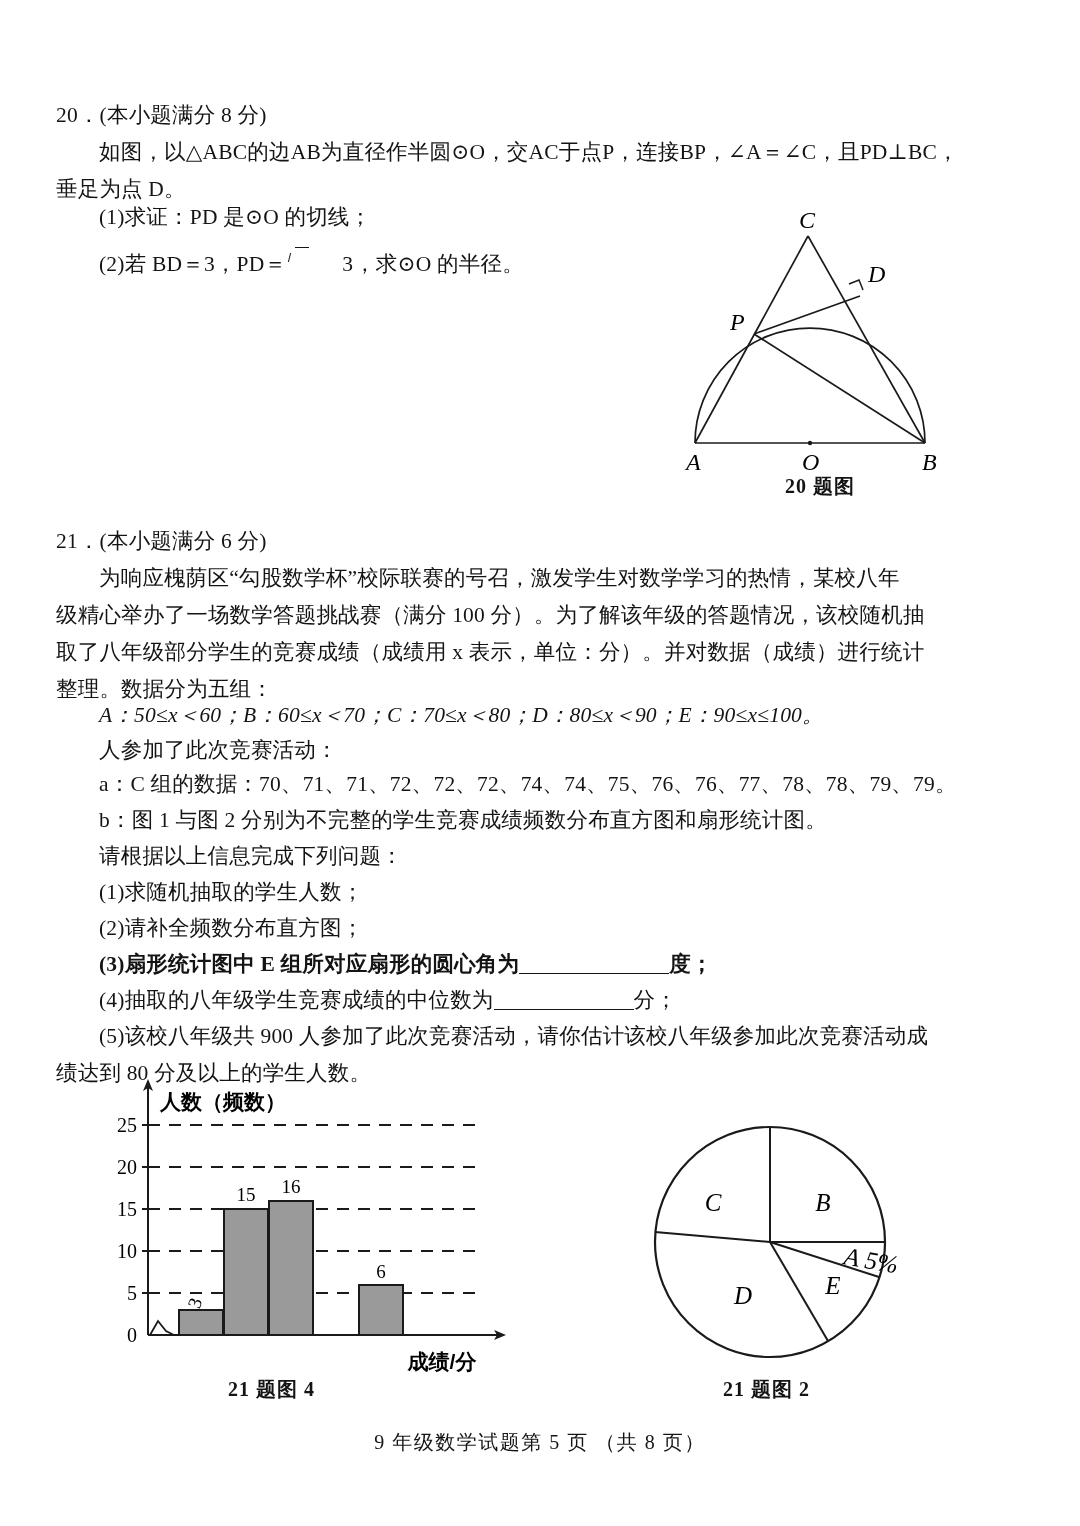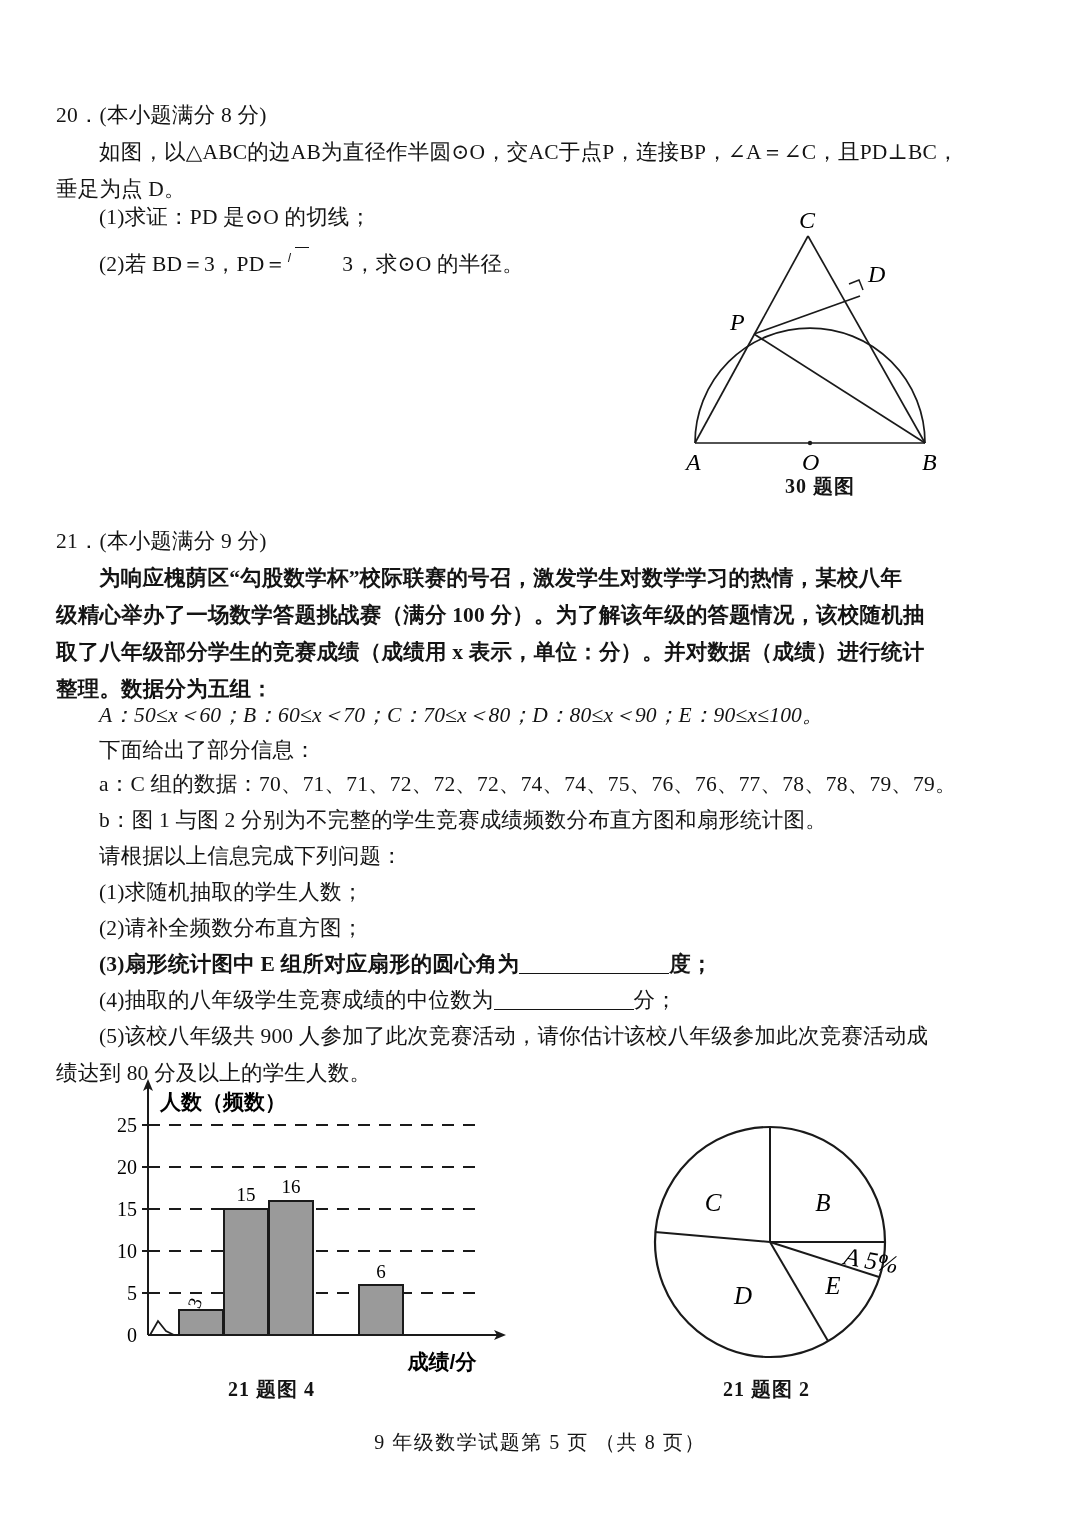--- a/index.html
+++ b/index.html
@@ -142,41 +142,41 @@
       <circle cx="160" cy="237" r="2.2" fill="#1a1a1a"></circle>
 
       <text class="glabel" x="36" y="264">A</text>
       <text class="glabel" x="272" y="264">B</text>
       <text class="glabel" x="149" y="22">C</text>
       <text class="glabel" x="218" y="76">D</text>
       <text class="glabel" x="152" y="264">O</text>
       <text class="glabel" x="80" y="124">P</text>
     </svg>
   </div>
-  <div class="caption" style="left:785px; top:452px;">30 题图</div>
+  <div class="caption" style="left:785px; top:452px;">20 题图</div>
 
   <div class="blk" style="left:56px; top:502px;">
     <div class="ln">
-      <span>21．</span><span>(本小题满分 9 分)</span>
+      <span>21．</span><span>(本小题满分 6 分)</span>
     </div>
   </div>
 
-  <div class="blk" style="left:56px; top:539px; width:980px;font-weight:bold;">
+  <div class="blk" style="left:56px; top:539px; width:980px;">
     <div class="ln indent2">为响应槐荫区“勾股数学杯”校际联赛的号召，激发学生对数学学习的热情，某校八年</div>
     <div class="ln">级精心举办了一场数学答题挑战赛（满分 100 分）。为了解该年级的答题情况，该校随机抽</div>
     <div class="ln">取了八年级部分学生的竞赛成绩（成绩用 x 表示，单位：分）。并对数据（成绩）进行统计</div>
     <div class="ln">整理。数据分为五组：</div>
   </div>
 
   <div class="blk" style="left:56px; top:676px;">
     <div class="ln indent2 it">A：50≤x＜60；B：60≤x＜70；C：70≤x＜80；D：80≤x＜90；E：90≤x≤100。</div>
   </div>
 
   <div class="blk" style="left:56px; top:711px;">
-    <div class="ln indent2">下面给出了部分信息：</div>
+    <div class="ln indent2">人参加了此次竞赛活动：</div>
   </div>
 
   <div class="blk" style="left:56px; top:745px;">
     <div class="ln indent2">a：C 组的数据：70、71、71、72、72、72、74、74、75、76、76、77、78、78、79、79。</div>
   </div>
 
   <div class="blk" style="left:56px; top:781px;">
     <div class="ln indent2">b：图 1 与图 2 分别为不完整的学生竞赛成绩频数分布直方图和扇形统计图。</div>
   </div>
 

